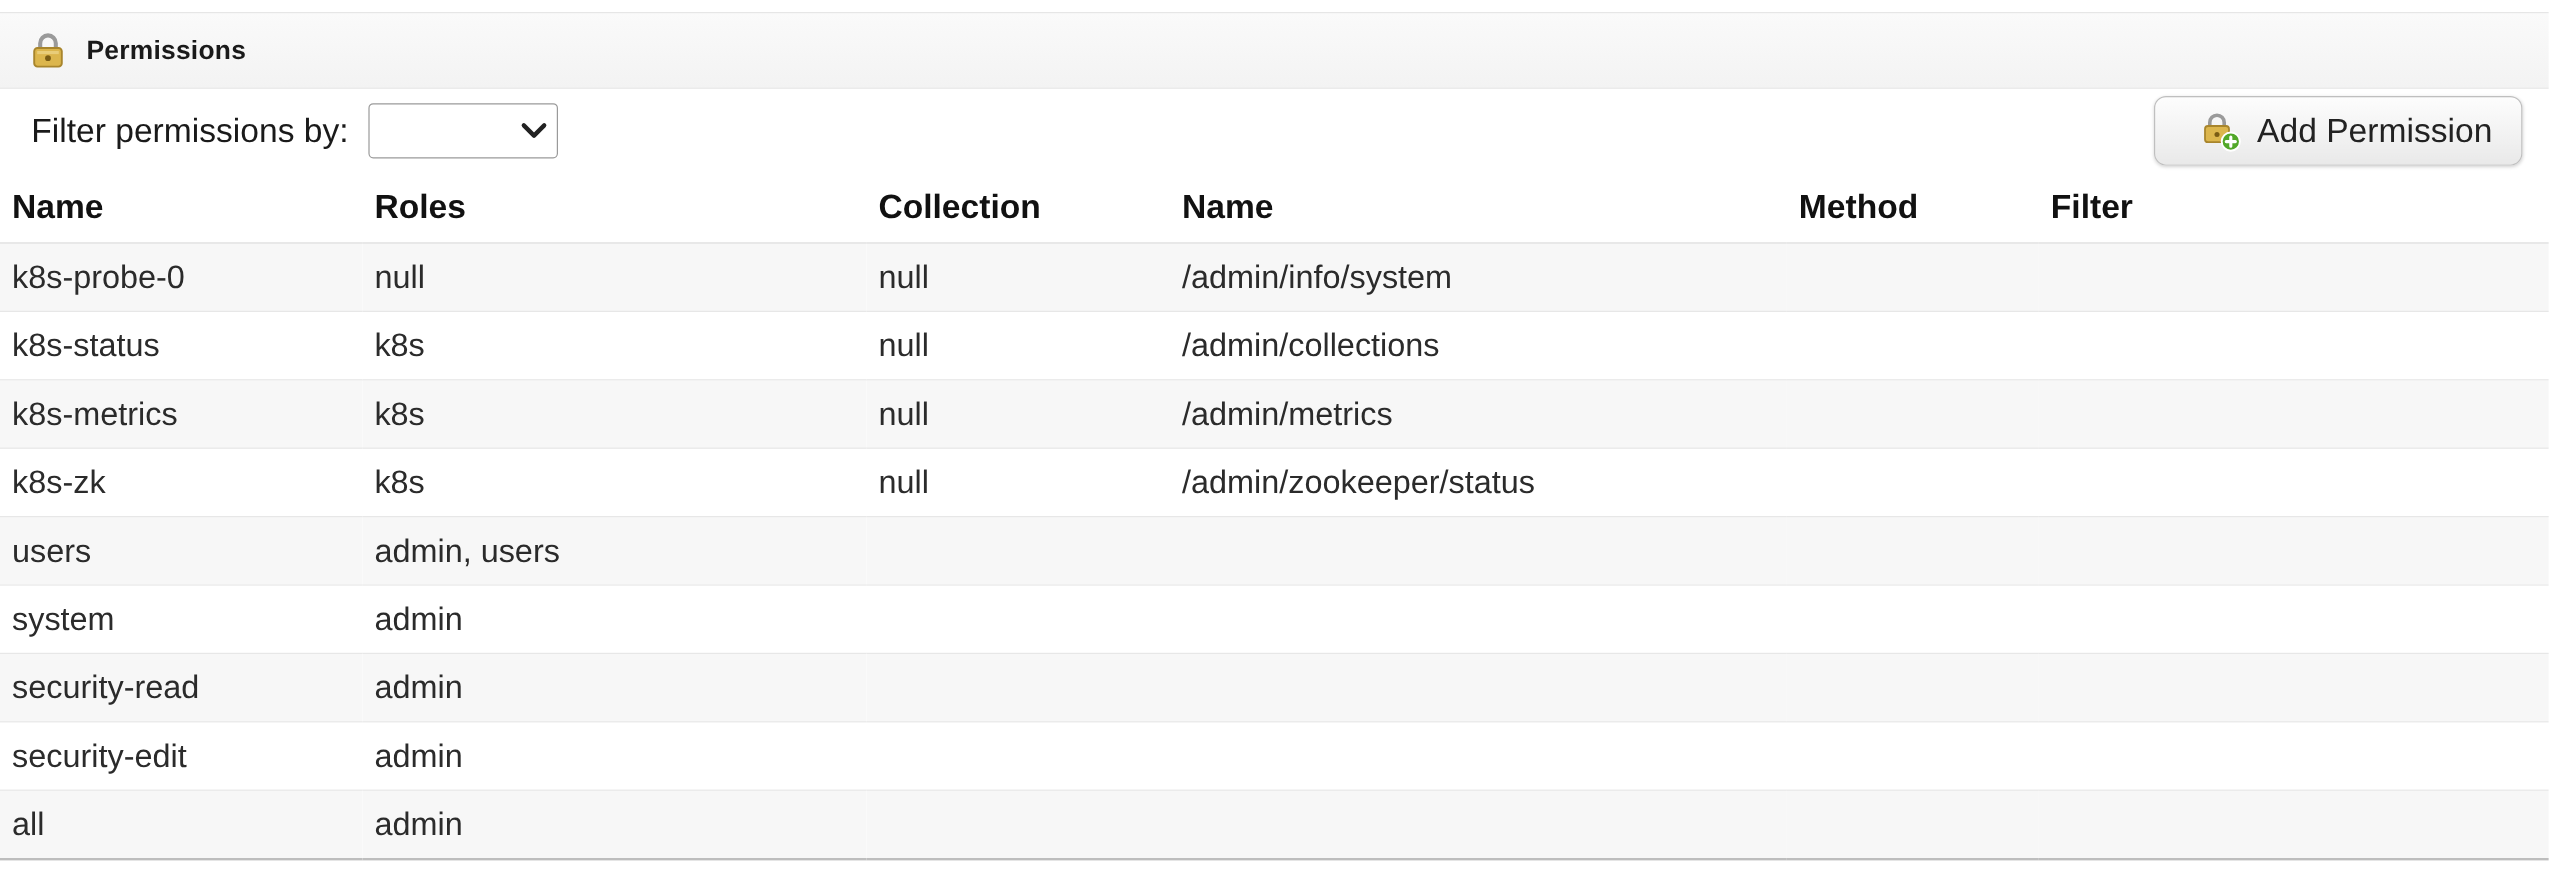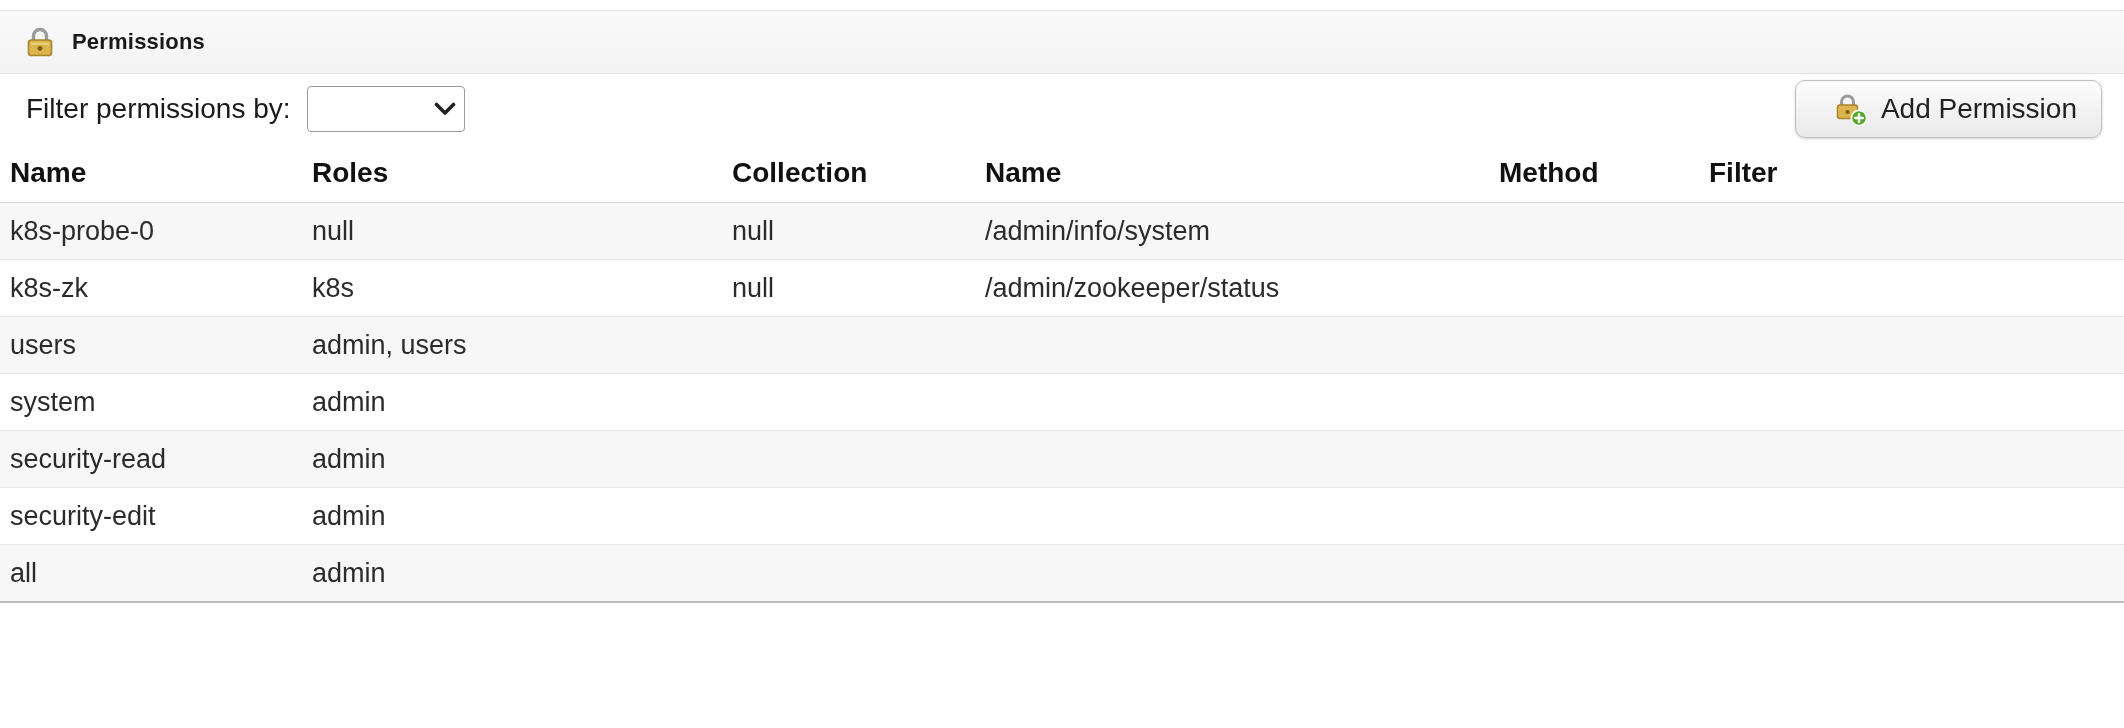--- a/index.html
+++ b/index.html
@@ -180,20 +180,36 @@
     <tbody>
         <tr>
       <td>k8s-probe-0</td>
       <td>null</td>
       <td>null</td>
       <td>/admin/info/system</td>
       <td></td>
       <td></td>
     </tr>
         <tr>
+      <td>k8s-status</td>
+      <td>k8s</td>
+      <td>null</td>
+      <td>/admin/collections</td>
+      <td></td>
+      <td></td>
+    </tr>
+        <tr>
+      <td>k8s-metrics</td>
+      <td>k8s</td>
+      <td>null</td>
+      <td>/admin/metrics</td>
+      <td></td>
+      <td></td>
+    </tr>
+        <tr>
       <td>k8s-zk</td>
       <td>k8s</td>
       <td>null</td>
       <td>/admin/zookeeper/status</td>
       <td></td>
       <td></td>
     </tr>
         <tr>
       <td>users</td>
       <td>admin, users</td>

